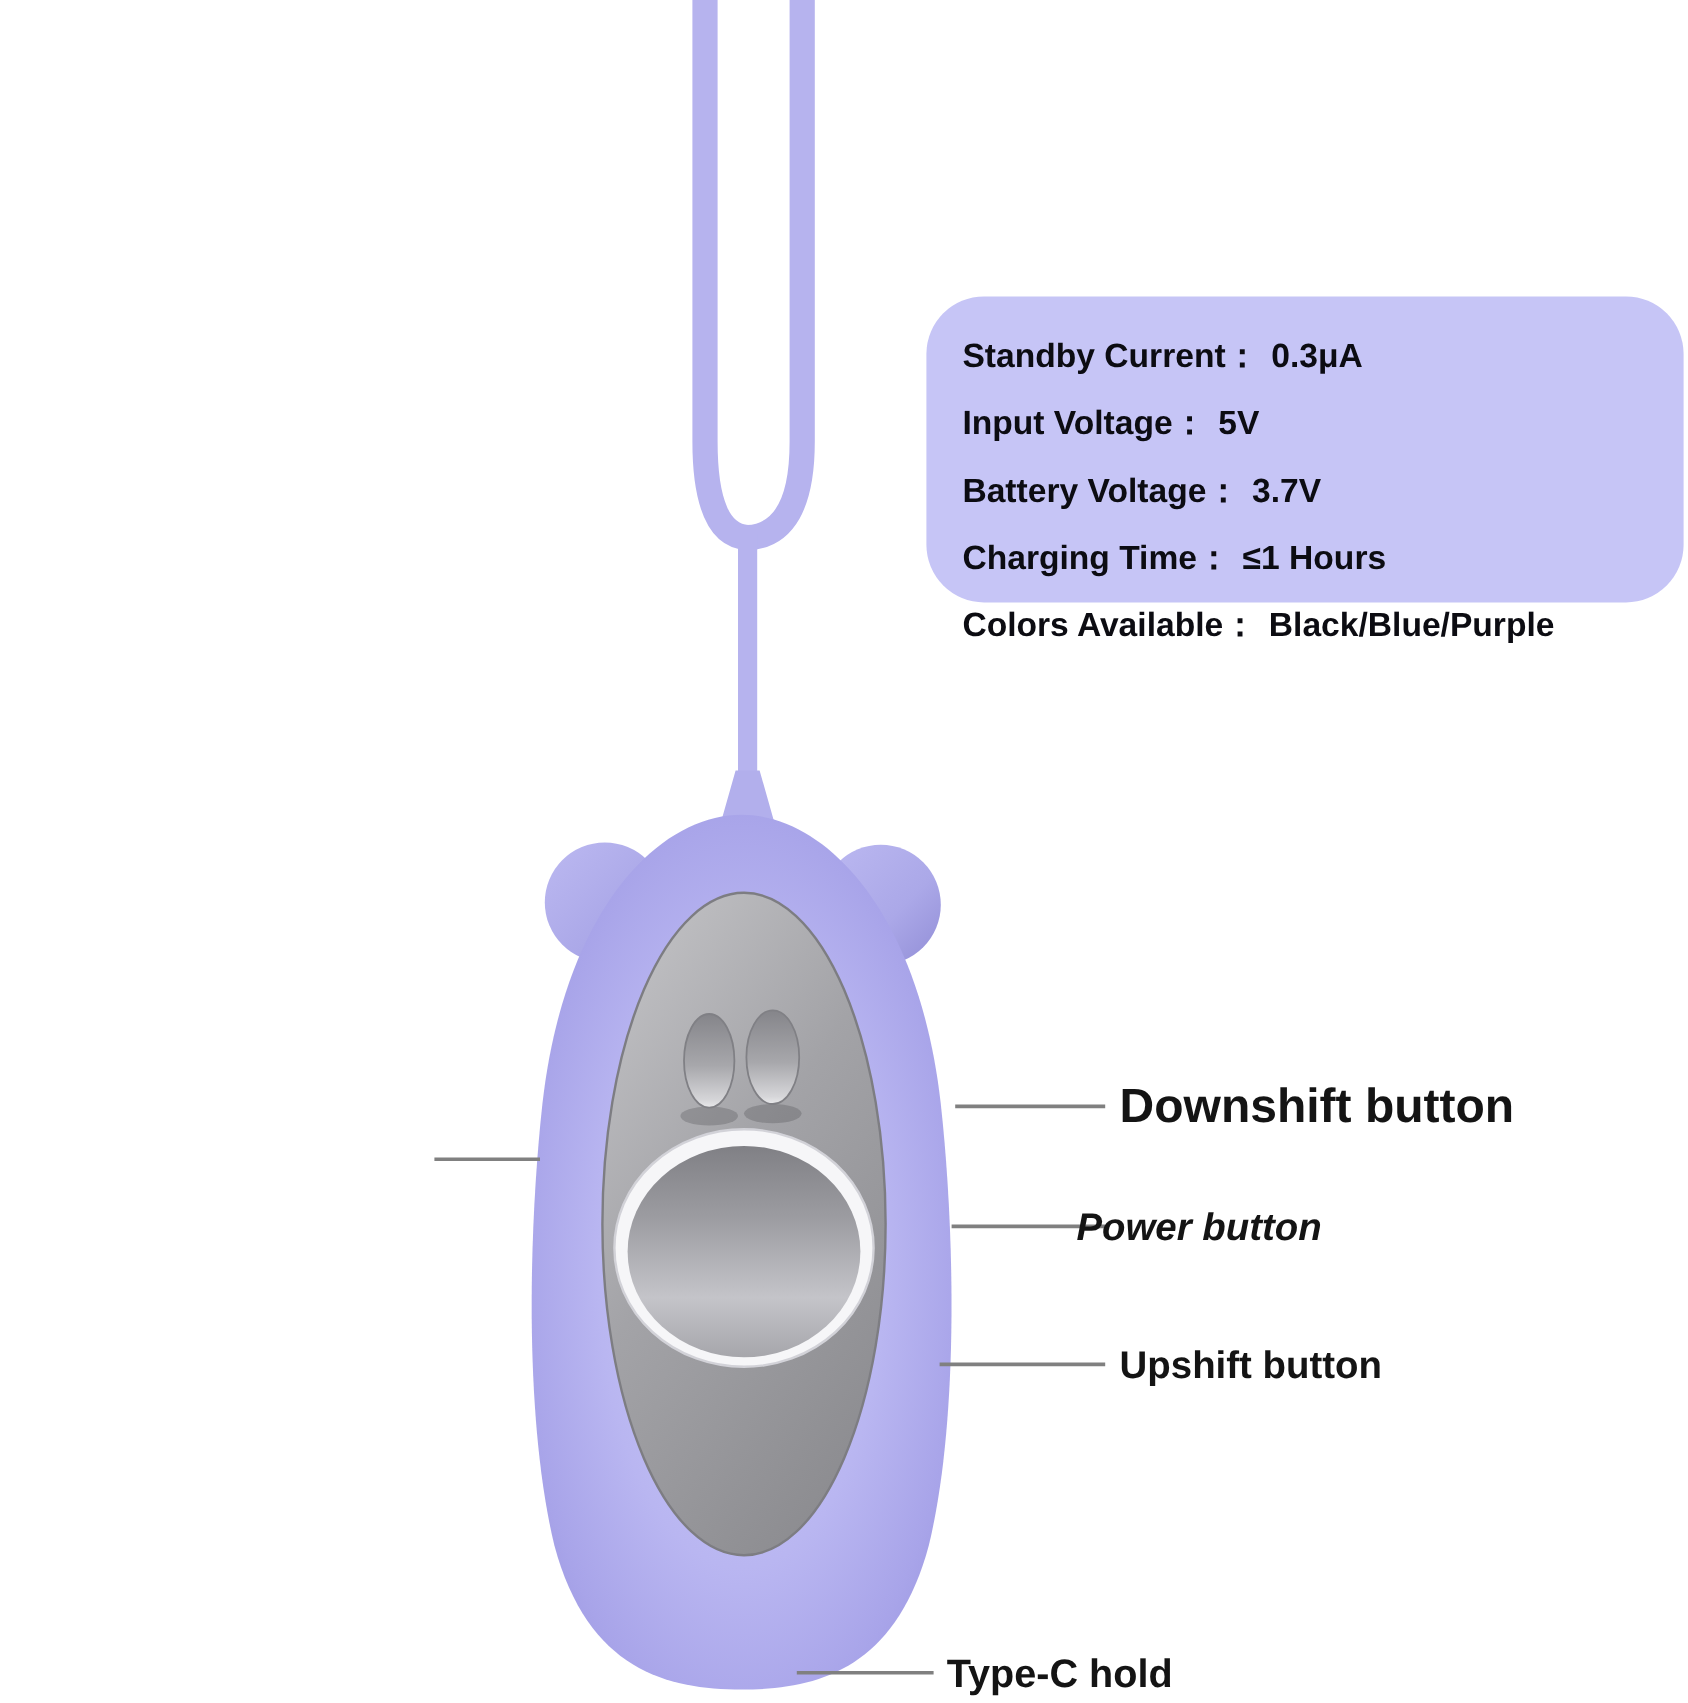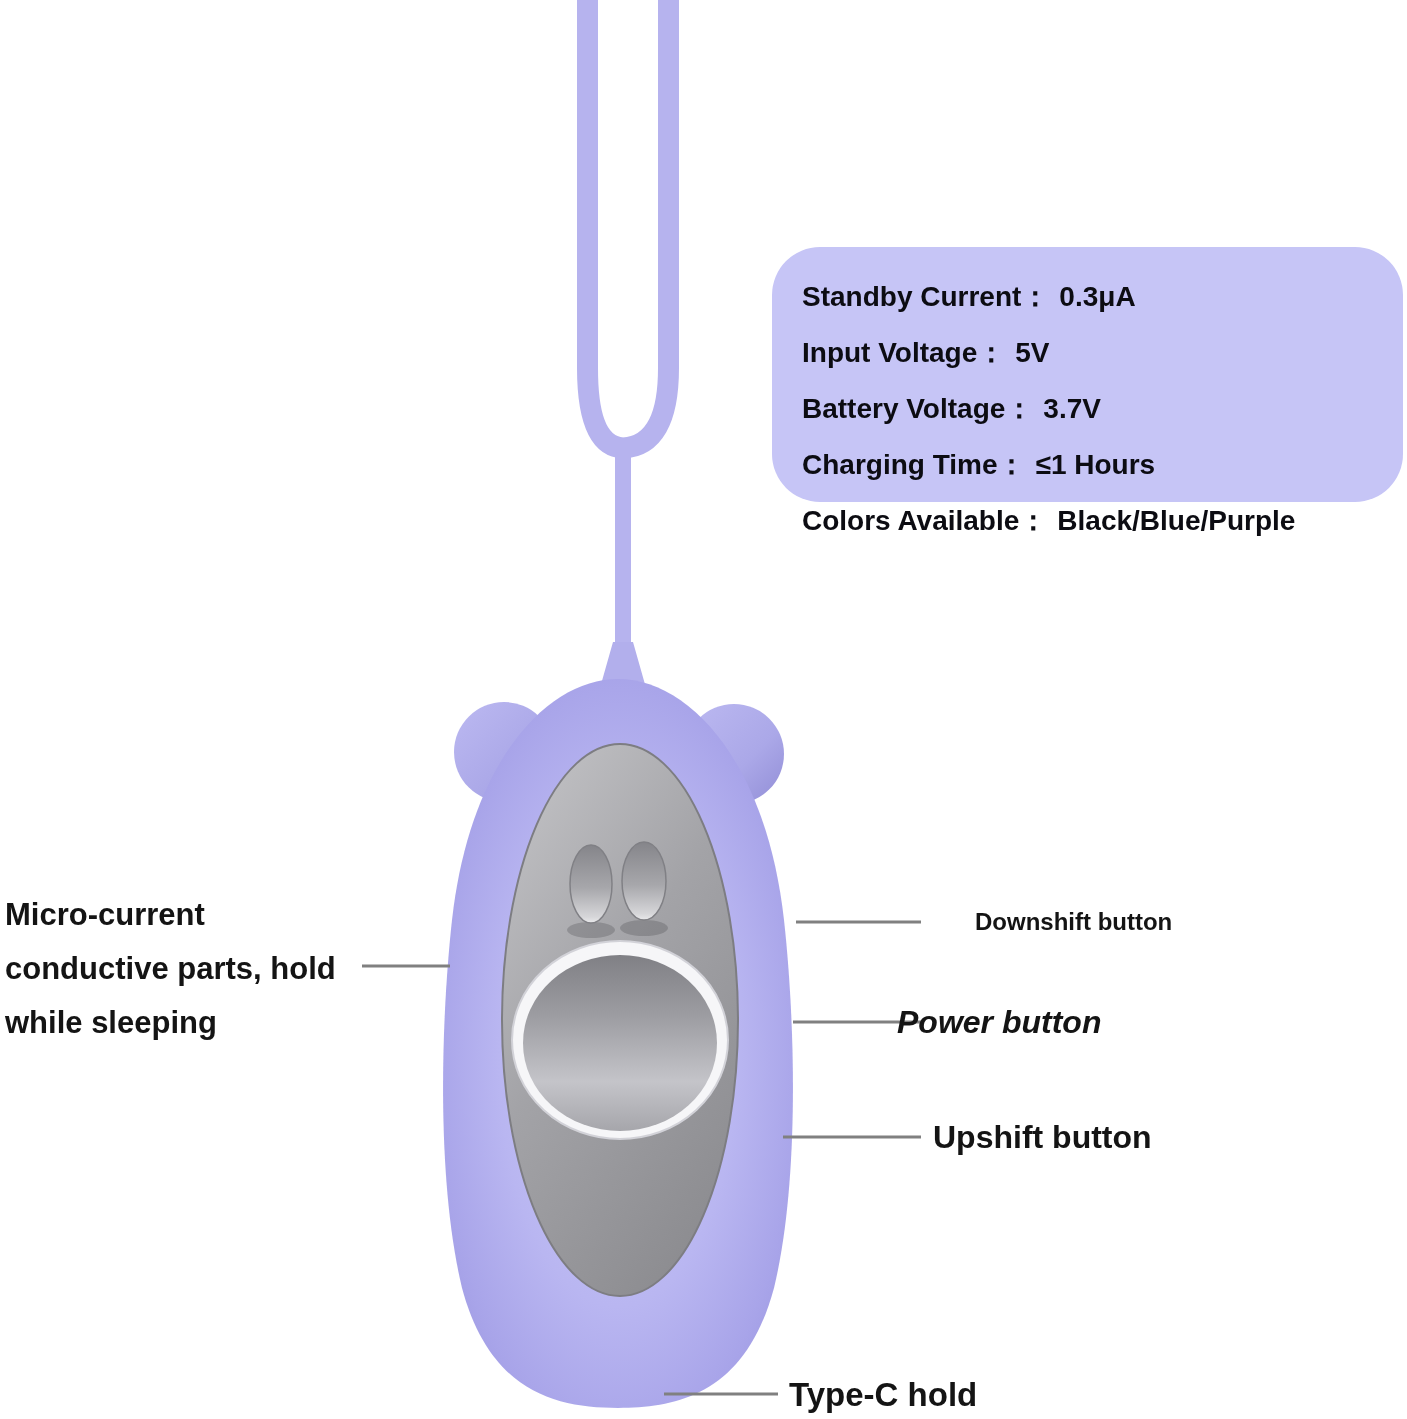--- a/index.html
+++ b/index.html
@@ -33,21 +33,21 @@
 
   
   .callout-label{
     position:absolute;
     font-weight:700;
     color:#141414;
     white-space:nowrap;
   }
   .lbl-micro{left:5px;top:888px;font-size:31px;}
   .lbl-micro span{display:block;line-height:54px;}
-  .lbl-downshift{left:933px;top:901px;font-size:24px;line-height:42px;margin-left:42px;}
+  .lbl-downshift{left:933px;top:901px;font-size:40px;line-height:42px;}
   .lbl-power{left:897px;top:1001px;font-size:32px;line-height:42px;font-style:italic;}
   .lbl-upshift{left:933px;top:1116px;font-size:32px;line-height:42px;text-align:center;}
   .lbl-typec{left:789px;top:1374px;font-size:33px;line-height:42px;}
 </style>
 </head>
 <body>
 
 <div class="stage">
 
   <svg viewBox="0 0 1407 1419" aria-hidden="true">
@@ -126,25 +126,20 @@
       <span>Battery Voltage：</span><span class="val">3.7V</span>
     </div>
     <div class="spec-row">
       <span>Charging Time：</span><span class="val">≤1 Hours</span>
     </div>
     <div class="spec-row">
       <span>Colors Available：</span><span class="val">Black/Blue/Purple</span>
     </div>
   </div>
 
-  <div class="callout-label lbl-micro">
-    <span>Micro-current</span>
-    <span>conductive parts, hold</span>
-    <span>while sleeping</span>
-  </div>
 
   <div class="callout-label lbl-downshift">Downshift button</div>
 
   <div class="callout-label lbl-power">Power button</div>
 
   <div class="callout-label lbl-upshift">Upshift button</div>
 
   <div class="callout-label lbl-typec">Type-C hold</div>
 
 </div>

